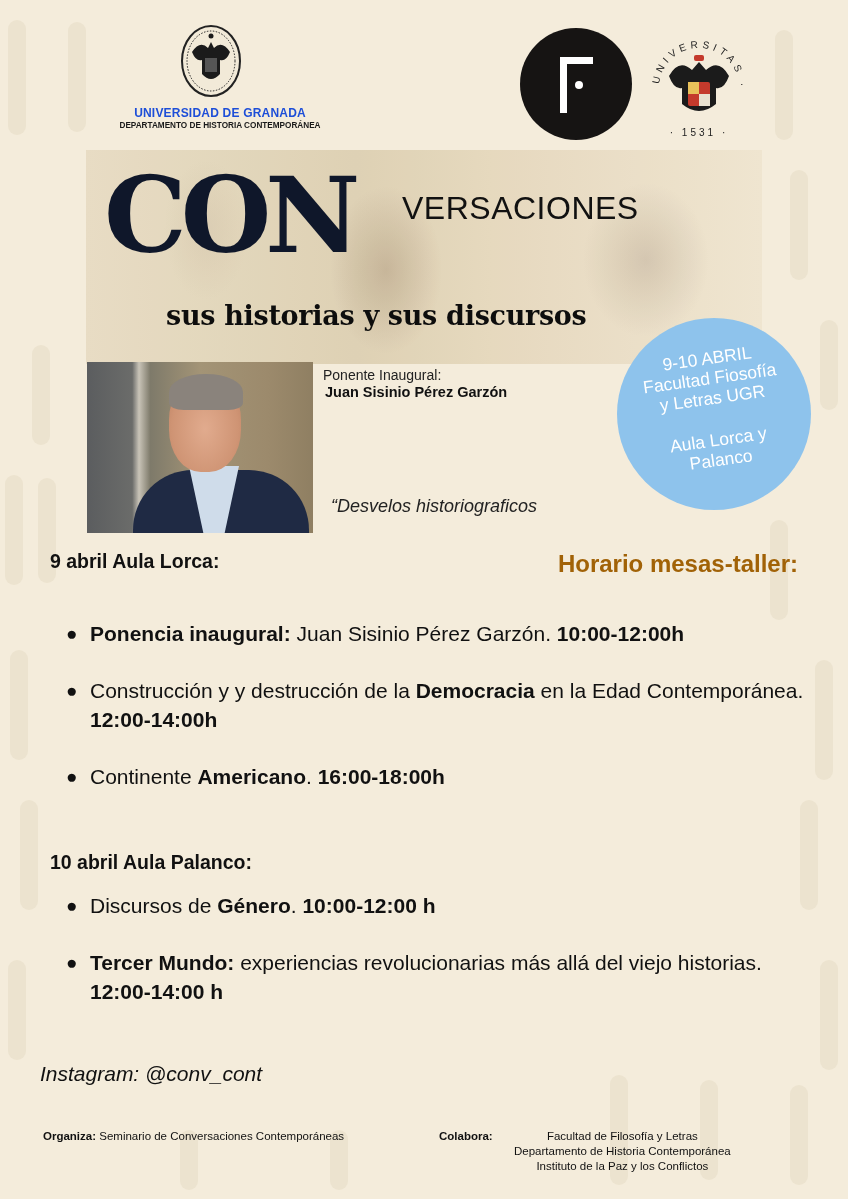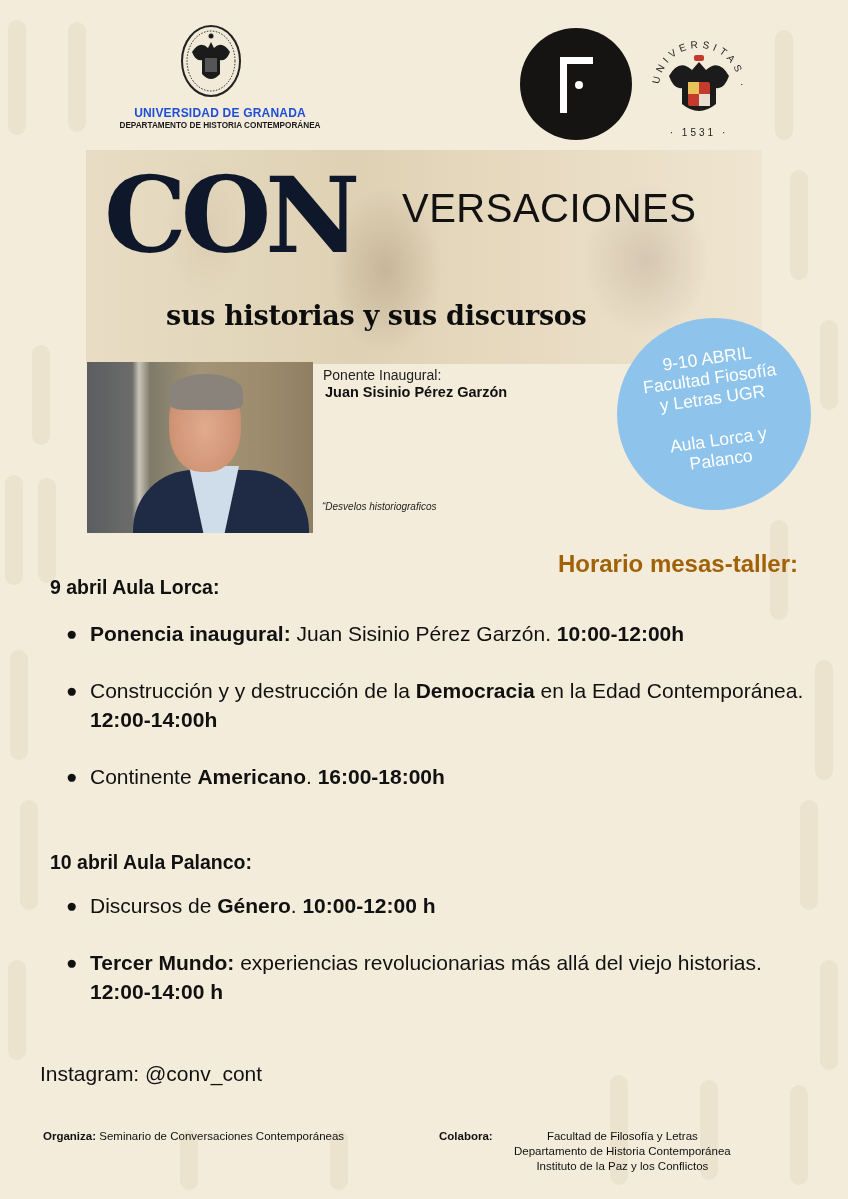--- a/index.html
+++ b/index.html
@@ -49,21 +49,21 @@
     opacity: 0.95;
   }
   .con {
     position: absolute; left: 104px; top: 164px;
     font-family: "DejaVu Serif", serif; font-weight: bold;
     font-size: 104px; letter-spacing: -6px; line-height: 1; color: #0f172a;
     transform: scaleX(1.0);
   }
   .versaciones {
     position: absolute; left: 402px; top: 186px;
-    font-family: "Liberation Sans", sans-serif; font-size: 40px; line-height: 44px; color: #111;
+    font-family: "Liberation Sans", sans-serif; font-size: 32px; line-height: 44px; color: #111;
     letter-spacing: 0.5px;
   }
   .subtitle {
     position: absolute; left: 166px; top: 300px;
     font-family: "DejaVu Serif", serif; font-weight: bold; font-size: 27px; color: #0d0d0d;
     letter-spacing: -0.3px;
   }
 
   
   .photo {
@@ -83,49 +83,49 @@
     background: #1f2a44;
   }
   .photo .shirt {
     position: absolute; left: 102px; top: 104px; width: 50px; height: 70px;
     background: #cfdcea; clip-path: polygon(0 0, 100% 0, 70% 100%, 30% 100%);
   }
   .ponente-label { position: absolute; left: 323px; top: 367px; font-size: 14px; color: #222; }
   .ponente-name { position: absolute; left: 325px; top: 384px; font-size: 14.5px; font-weight: bold; color: #111; }
   .quote {
     position: absolute; left: 322px; top: 497px; width: 215px;
-    font-size: 10px; font-style: italic; color: #222; line-height: 19px; text-align: left;
+    font-size: 18px; font-style: italic; color: #222; line-height: 19px; text-align: right;
   }
 
   
   .badge {
     position: absolute; left: 617px; top: 318px; width: 194px; height: 192px; border-radius: 50%;
     background: #8ec3ec;
   }
   .badge-inner {
     position: absolute; left: 0; top: 30px; width: 100%;
     transform: rotate(-8deg);
     text-align: center; color: #fff; font-size: 17.5px; line-height: 20px;
   }
   .badge-inner .gap { height: 22px; }
 
   
   .horario { position: absolute; right: 50px; top: 550px; font-size: 24px; font-weight: bold; color: #a16207; }
   .day { position: absolute; left: 50px; font-size: 19.5px; font-weight: bold; color: #111; }
-  .day1 { top: 576px; }
+  .day1 { top: 550px; }
   .day2 { top: 851px; }
   .item { position: absolute; left: 66px; width: 740px; font-size: 21px; line-height: 29px; color: #111; }
   .item .bullet { position: absolute; left: 0; top: 0; font-size: 19px; }
   .item .txt { display: block; padding-left: 24px; }
   .item b { font-weight: bold; }
   .i1 { top: 619px; } .i2 { top: 676px; } .i3 { top: 762px; }
   .i4 { top: 891px; } .i5 { top: 948px; }
 
   
-  .contact { position: absolute; left: 40px; top: 1060px; font-size: 21px; line-height: 27px; color: #111; }
+  .contact { position: absolute; left: 40px; top: 1060px; font-size: 21px; line-height: 27px; color: #111; font-style: italic; }
   .credits { position: absolute; left: 43px; top: 1129px; font-size: 11.5px; color: #111; line-height: 15px; }
   .credits .org { position: absolute; left: 0; top: 0; white-space: nowrap; }
   .credits .col-label { position: absolute; left: 396px; top: 0; font-weight: bold; white-space: nowrap; }
   .credits .col-list { position: absolute; left: 471px; top: 0; white-space: nowrap; text-align: center; }
 </style>
 </head>
 <body>
 
 <div class="stripes">
   <div class="stripe" style="left:8px;top:20px;height:115px;"></div>

